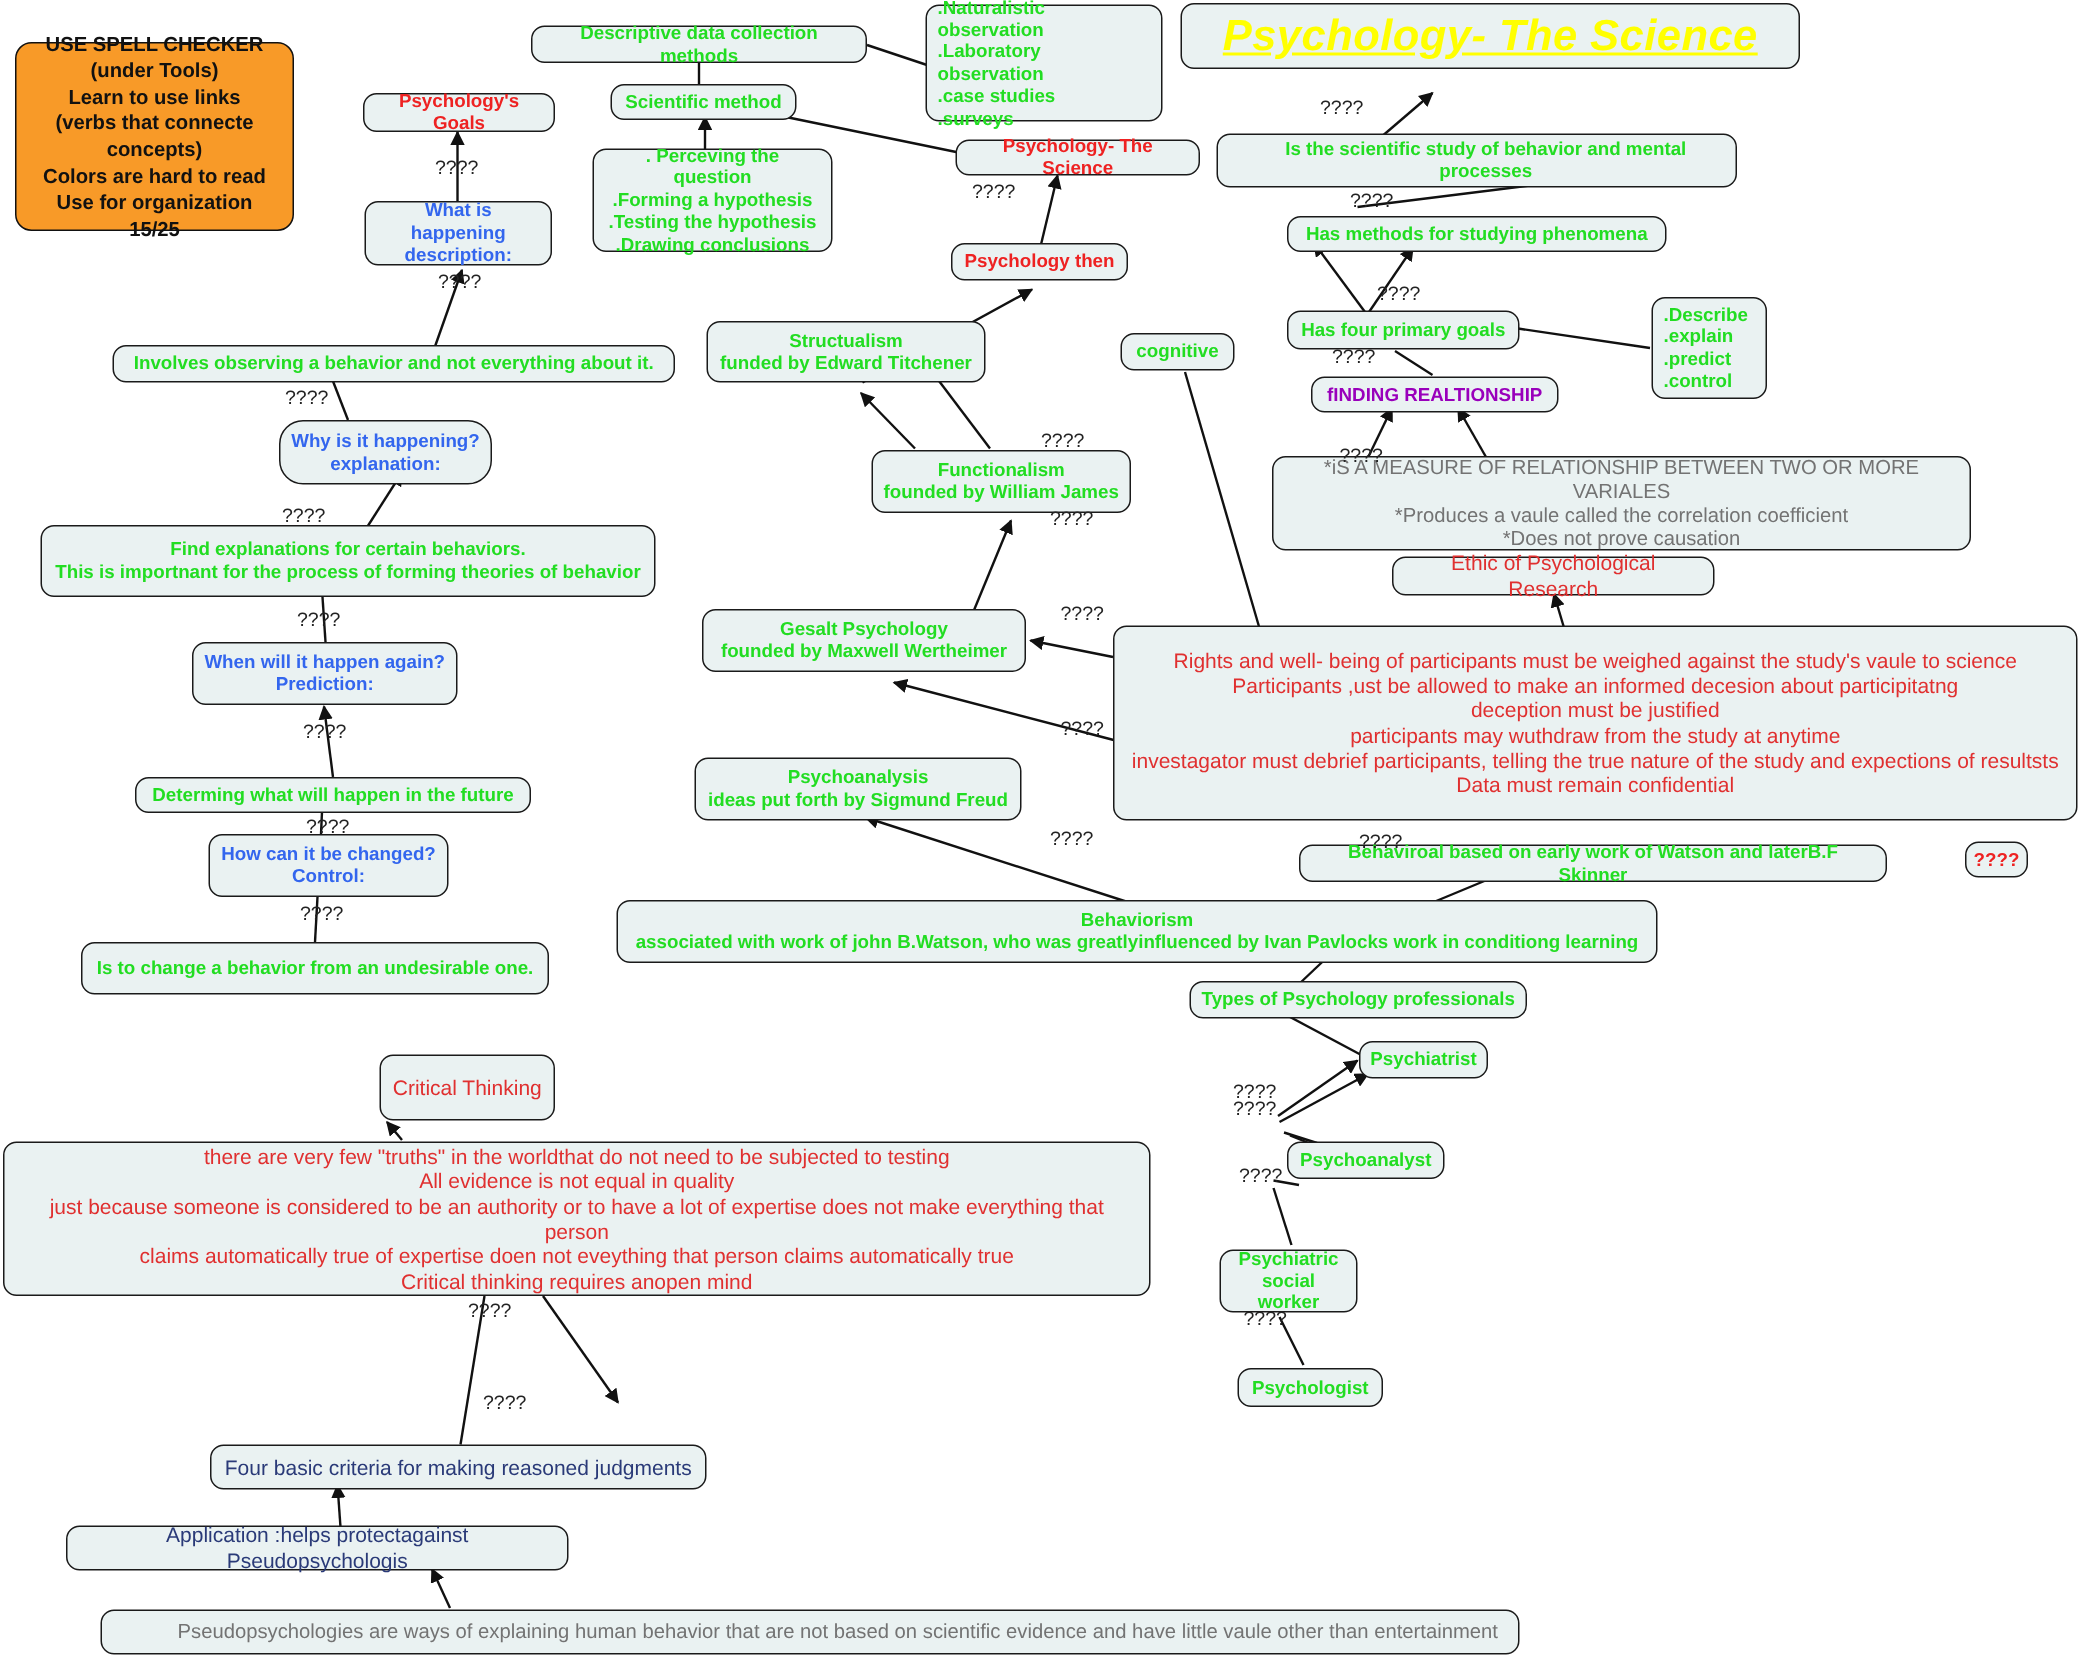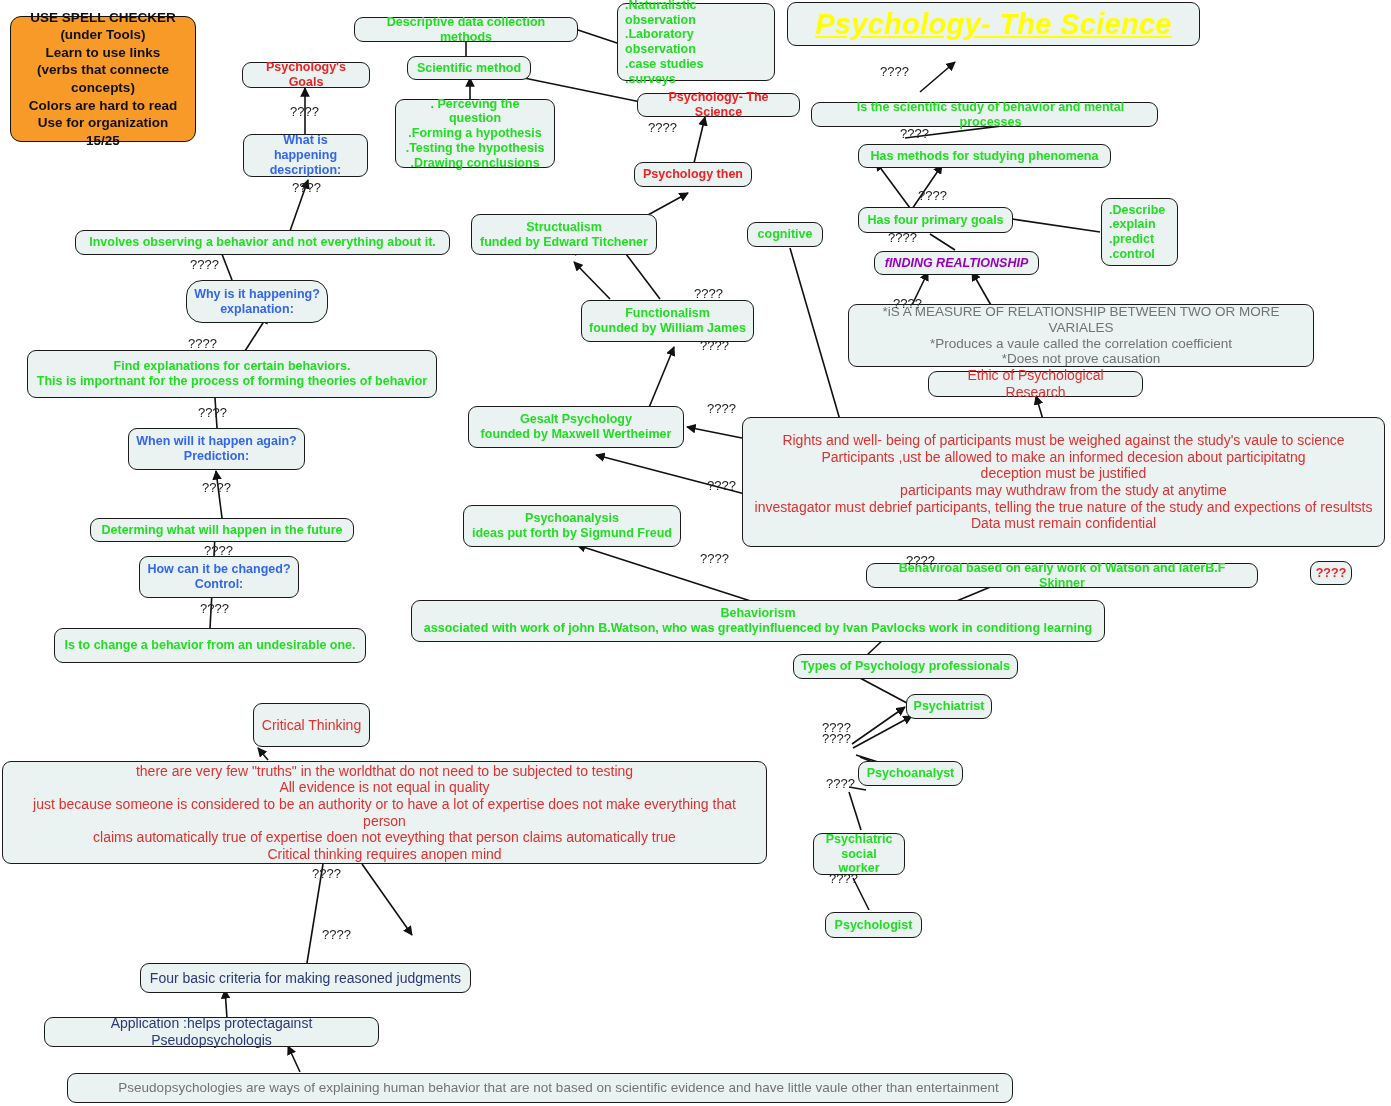--- a/index.html
+++ b/index.html
@@ -148,21 +148,21 @@
 
       <path d="M 323 864 L 307 963"></path>
       <path d="M 362 864 L 412 935" marker-end="url(#ar)"></path>
 
       <path d="M 227 1018 L 225 990" marker-end="url(#ar)"></path>
 
       <path d="M 300 1072 L 288 1046" marker-end="url(#ar)"></path>
     </g>
   </svg>
 
-  <div class="node note-node" style="left:10px;top:16px;width:186px;height:126px;">USE SPELL CHECKER
+  <div class="node note-node" style="left:10px;top:28px;width:186px;height:126px;">USE SPELL CHECKER
 (under Tools)
 Learn to use links
 (verbs that connecte concepts)
 Colors are hard to read
 Use for organization
 15/25</div>
 
   <div class="node title-node" style="left:787px;top:2px;width:413px;height:44px;">Psychology- The Science</div>
 
   <div class="node green" style="left:354px;top:17px;width:224px;height:25px;">Descriptive data collection methods</div>
@@ -181,32 +181,32 @@
 .Testing the hypothesis
 .Drawing conclusions</div>
 
   <div class="node blue" style="left:243px;top:134px;width:125px;height:43px;">What is happening
 description:</div>
 
   <div class="node red" style="left:637px;top:93px;width:163px;height:24px;">Psychology- The Science</div>
 
   <div class="node red" style="left:634px;top:162px;width:118px;height:25px;">Psychology then</div>
 
-  <div class="node green" style="left:811px;top:102px;width:347px;height:25px;padding-left:19px;">Is the scientific study of behavior and mental processes</div>
+  <div class="node green" style="left:811px;top:89px;width:347px;height:36px;padding-left:19px;">Is the scientific study of behavior and mental processes</div>
 
   <div class="node green" style="left:858px;top:144px;width:253px;height:24px;">Has methods for studying phenomena</div>
 
   <div class="node green" style="left:858px;top:207px;width:155px;height:26px;">Has four primary goals</div>
 
   <div class="node green" style="left:1101px;top:198px;width:77px;height:68px;text-align:left;justify-content:flex-start;">.Describe
 .explain
 .predict
 .control</div>
 
-  <div class="node purple" style="left:874px;top:251px;width:165px;height:24px;font-style:italic;">fINDING REALTIONSHIP</div>
+  <div class="node purple" style="left:874px;top:251px;width:165px;height:24px;">fINDING REALTIONSHIP</div>
 
   <div class="node green-thin" style="left:848px;top:304px;width:466px;height:63px;">*iS A MEASURE OF RELATIONSHIP BETWEEN TWO OR MORE VARIALES
 *Produces a vaule called the correlation coefficient
 *Does not prove causation</div>
 
   <div class="node red-thin" style="left:928px;top:371px;width:215px;height:26px;">Ethic of Psychological Research</div>
 
   <div class="node red-thin" style="left:742px;top:417px;width:643px;height:130px;">Rights and well- being of participants must be weighed against  the study's vaule to science
 Participants ,ust be allowed to make an informed decesion about participitatng
 deception must be justified

